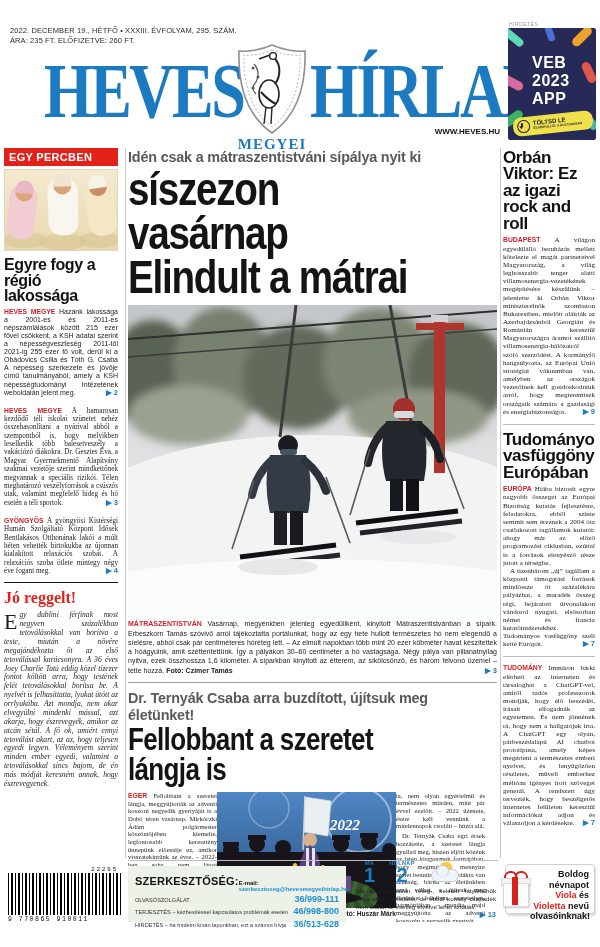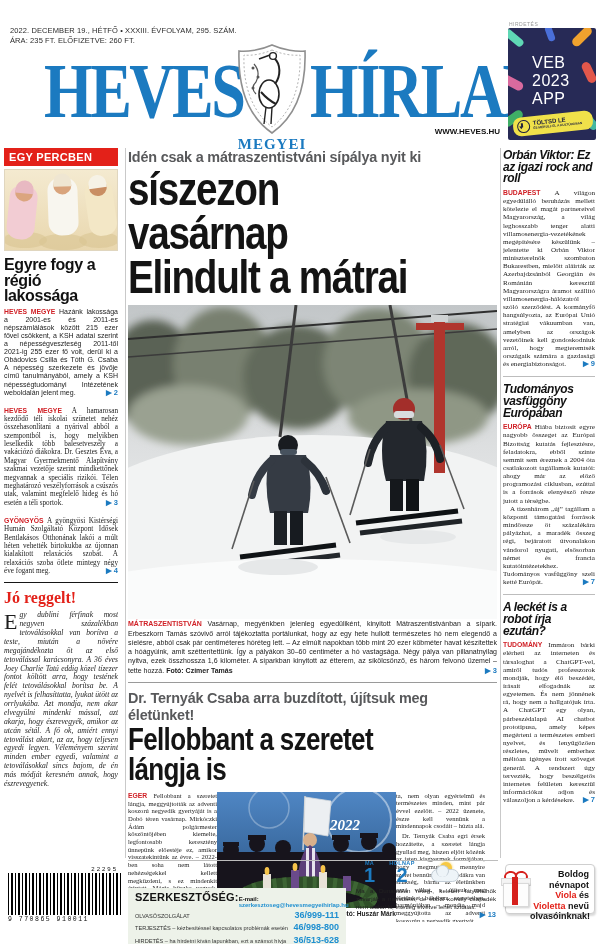--- a/index.html
+++ b/index.html
@@ -20,21 +20,21 @@
   .mh-word{position:absolute;font-family:"Liberation Serif",serif;font-weight:700;font-size:78px;line-height:1;letter-spacing:-3px;transform:scaleX(.8);transform-origin:left top;}
   .mh-heves{left:6px;top:12px;}
   .mh-hirlap{left:272px;top:12px;}
   .crest{left:196px;top:2px;width:76px;height:96px;}
   .mh-megyei{left:190px;top:96px;width:88px;text-align:center;font-family:"Liberation Serif",serif;font-weight:700;font-size:15px;letter-spacing:1px;color:#1b7ac0;}
   .website{left:395px;top:127px;width:105px;text-align:right;font-size:8px;font-weight:700;color:#111;}
 
   .ad-label{left:509px;top:21px;font-size:5px;color:#999;letter-spacing:.5px;}
   .veb-ad{left:508px;top:28px;width:88px;height:112px;background:#272a56;overflow:hidden;border-radius:2px;}
   .pill{position:absolute;border-radius:6px;}
-  .veb-text{position:absolute;left:24px;top:26px;color:#fff;font-weight:400;font-size:16px;line-height:1.12;letter-spacing:.5px;}
+  .veb-text{position:absolute;left:24px;top:26px;color:#fff;font-weight:700;font-size:16px;line-height:1.12;letter-spacing:.5px;}
   .veb-btn{position:absolute;left:5px;bottom:7px;width:72px;background:#f0e14a;border-radius:8px;transform:rotate(-6deg);padding:3px 4px;display:flex;align-items:center;gap:3px;}
   .dl-icon{width:11px;height:11px;border:1.6px solid #20233f;border-radius:50%;position:relative;flex:0 0 auto;}
   .dl-icon:after{content:"";position:absolute;left:3.4px;top:1.5px;width:1.6px;height:4.5px;background:#20233f;}
   .dl-icon:before{content:"";position:absolute;left:1.4px;top:4.5px;border-left:2.8px solid transparent;border-right:2.8px solid transparent;border-top:3.5px solid #20233f;}
   .veb-btn .t1{font-size:6px;font-weight:800;color:#20233f;line-height:1.1;}
   .veb-btn .t2{font-size:3.2px;font-weight:700;color:#20233f;line-height:1.1;}
 
   
   .vr{top:148px;width:1px;height:710px;background:#c9c9c9;}
 
@@ -72,29 +72,29 @@
   .story{display:flex;gap:0;margin-top:6px;height:130px;overflow:hidden;}
   .story .txt{width:89px;font-family:"Liberation Serif",serif;font-size:6.6px;line-height:1.17;text-align:justify;color:#1e1e1e;}
   .story .txt p{margin:0 0 2px 0;}
   .story .txt p.indent{text-indent:6px;}
   .story .mid{width:179px;flex:0 0 auto;}
   .adv-photo{width:179px;height:116px;background:#2a5a94;}
   .photo-cap-row{display:flex;justify-content:space-between;font-size:6.6px;font-weight:800;margin-top:2px;color:#1a1a1a;}
 
   
   .col-right{left:503px;top:148px;width:92px;height:712px;overflow:hidden;}
-  .col-right .h-small{font-size:12px;font-style:italic;}
+  .col-right .h-small{font-size:17px;}
   .col-right .body-tiny{font-family:"Liberation Serif",serif;font-size:7.1px;line-height:1.15;}
   .col-right .body-tiny p{margin:0;}
   .col-right .body-tiny p.indent{text-indent:7px;}
   .gray-rule{border-top:1px solid #bdbdbd;margin:8px 0 7px 0;}
 
   
   .footer-rule{left:128px;top:860px;width:370px;height:1px;background:#bdbdbd;}
-  .edit-box{left:128px;top:866px;width:218px;height:56px;background:#edf2e9;padding:3px 7px;box-sizing:border-box;margin-top:22px;}
+  .edit-box{left:128px;top:866px;width:218px;height:56px;background:#edf2e9;padding:9px 7px;box-sizing:border-box;}
   .edit-head{display:flex;align-items:baseline;justify-content:space-between;}
   .edit-title{font-weight:800;font-size:11px;letter-spacing:.2px;color:#111;}
   .edit-email{font-size:6px;font-weight:700;color:#111;}
   .edit-email a{color:#1e8fd0;text-decoration:none;}
   .edit-row{display:flex;justify-content:space-between;align-items:baseline;margin-top:2.2px;}
   .edit-row .lbl{font-size:5.6px;color:#333;}
   .edit-row .ph{font-size:9px;font-weight:800;color:#1e8fd0;white-space:nowrap;margin-left:4px;}
 
   .weather{left:356px;top:860px;width:140px;}
   .w-top{display:flex;align-items:flex-start;gap:14px;padding-left:8px;}
@@ -405,21 +405,20 @@
     <div class="gray-rule"></div>
     <div class="h-small">Tudományos vasfüggöny Európában</div>
     <div class="body-tiny" style="margin-top:4px;">
       <p><span class="leadin">EURÓPA</span>
       <span>Hiába biztosít egyre nagyobb összeget az Európai Bizottság kutatás fejlesztésre, feladatokra, ebből szinte semmit sem éreznek a 2004 óta csatlakozott tagállamok kutatói: ahogy már az előző programozási ciklusban, ezúttal is a források elenyésző része jutott a térségbe.</span></p>
       <p class="indent"><span>A tizenhárom „új” tagállam a központi támogatási források mindössze öt százalékára pályázhat, a maradék összeg régi, bejáratott útvonalakon vándorol nyugati, elsősorban német és francia kutatóintézetekhez. Tudományos vasfüggöny szeli ketté Európát.</span>
       <span class="pgref">▶ 7</span></p>
     </div>
 
     <div class="gray-rule"></div>
-    <div class="h-small">A leckét is a robot írja ezután?</div>
     <p class="body-tiny" style="margin:4px 0 0 0;">
       <span class="leadin">TUDOMÁNY</span>
       <span>Immáron bárki elérheti az interneten és társaloghat a ChatGPT-vel, amiről tudós professzorok mondják, hogy élő beszédét, írásait elfogadnák az egyetemen. És nem jönnének rá, hogy nem a hallgatójuk írta. A ChatGPT egy olyan, párbeszédalapú AI chatbot prototípusa, amely képes megérteni a természetes emberi nyelvet, és lenyűgözően részletes, művelt emberhez méltóan igényes írott szöveget generál. A rendszert úgy tervezték, hogy beszélgetős internetes felületen keresztül információkat adjon és válaszoljon a kérdésekre.</span>
       <span class="pgref">▶ 7</span>
     </p>
   </div>
 
   <div class="abs footer-rule"></div>
 
   <div class="abs edit-box">

